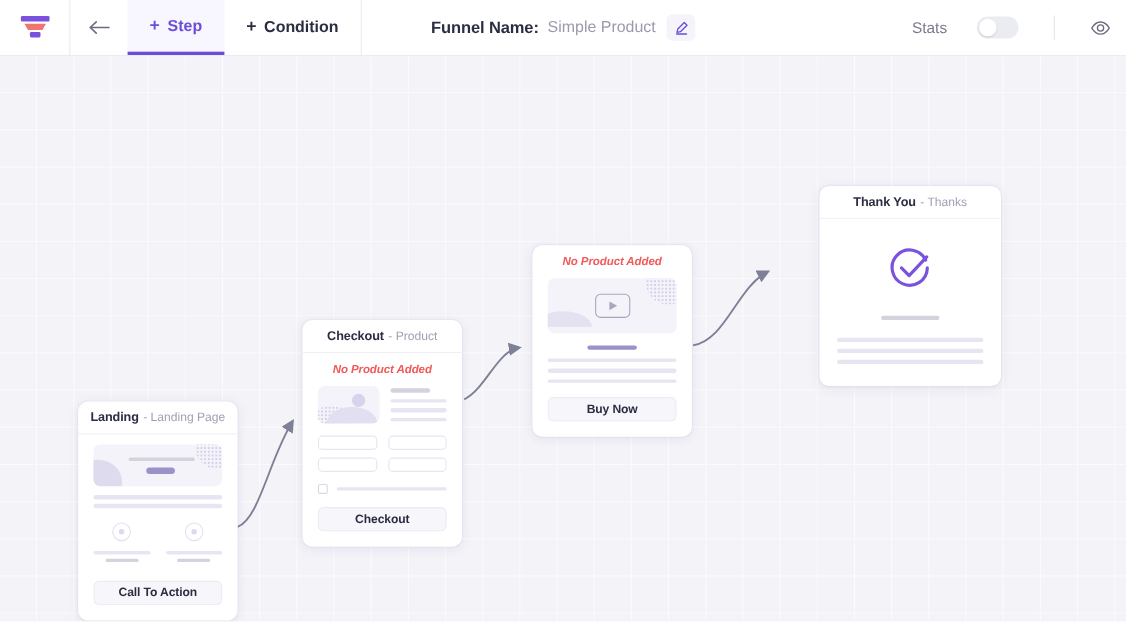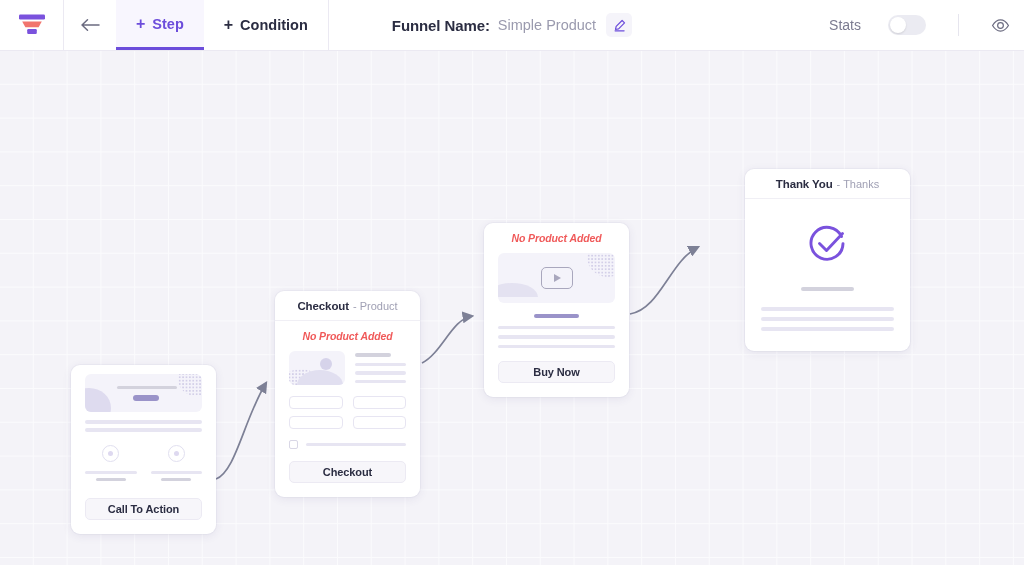--- a/index.html
+++ b/index.html
@@ -305,20 +305,24 @@
       <marker id="ah" markerWidth="7" markerHeight="7" refX="5.6" refY="3.5" orient="auto">
         <path d="M0,0 L7,3.5 L0,7 z" fill="#7d8096"></path>
       </marker>
     </defs>
     <path d="M216 428 C236 420 244 368 266 332" fill="none" stroke="#7d8096" stroke-width="1.7" marker-end="url(#ah)"></path>
     <path d="M422 312 C442 302 452 268 472 265" fill="none" stroke="#7d8096" stroke-width="1.7" marker-end="url(#ah)"></path>
     <path d="M630 263 C660 258 670 210 698 196" fill="none" stroke="#7d8096" stroke-width="1.7" marker-end="url(#ah)"></path>
   </svg>
 
   <div class="node" style="left:71px; top:314px; width:145px;">
+    <div class="node-head">
+      <span class="node-title">Landing</span>
+      <span class="node-sub">- Landing Page</span>
+    </div>
     <div class="node-body">
 
       <div class="media" style="height:38px;">
         <div class="blob-solid" style="left:-18px; bottom:-16px; width:44px; height:40px;"></div>
         <div class="dots" style="right:-12px; top:-12px; width:36px; height:34px;"></div>
         <div class="bar-g" style="position:absolute; left:32px; top:12px; width:60px; height:3px;"></div>
         <div class="bar-d" style="position:absolute; left:48px; top:21px; width:26px; height:6px;"></div>
       </div>
 
       <div class="bar" style="margin-top:8px; height:4px;"></div>

